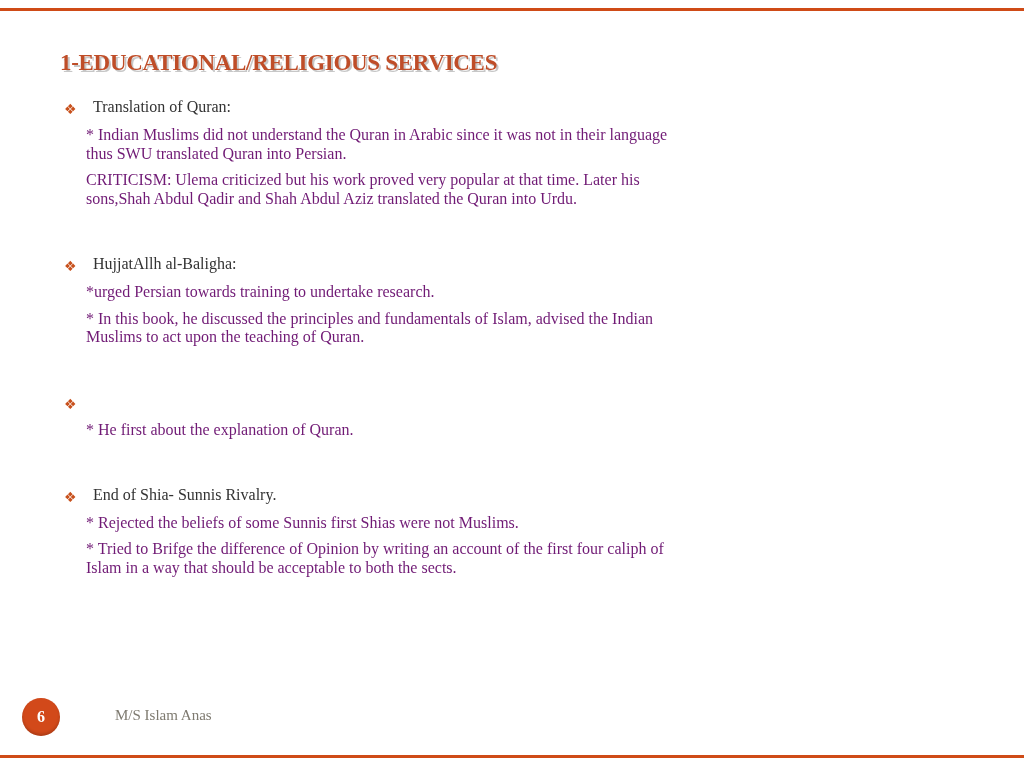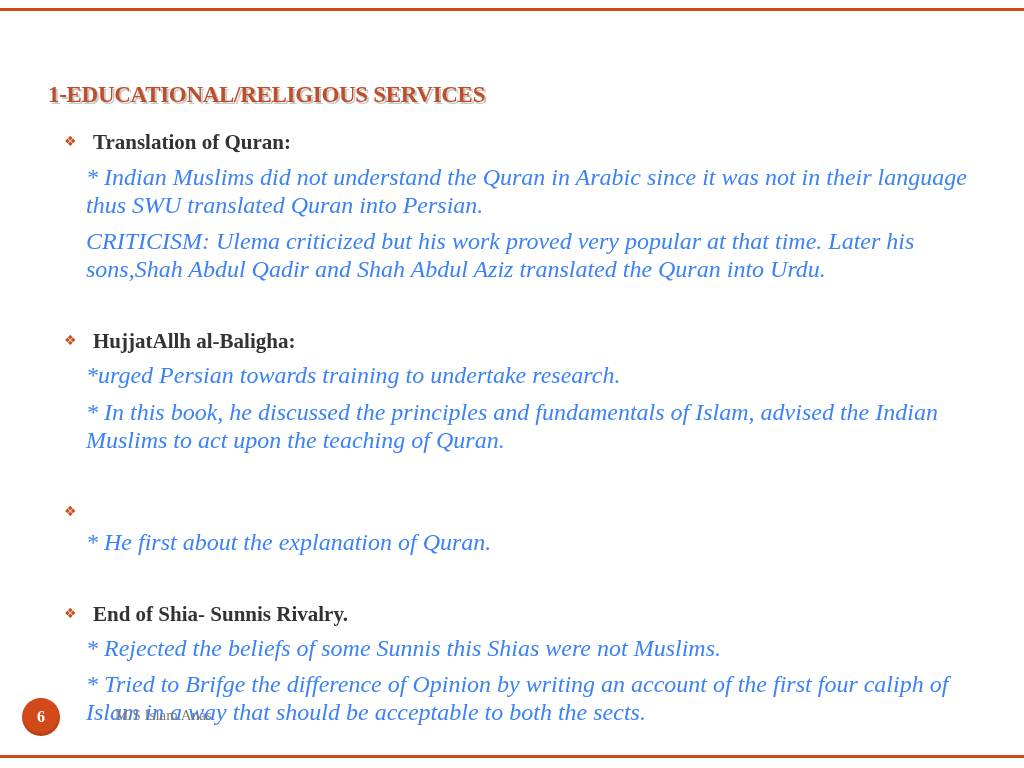--- a/index.html
+++ b/index.html
@@ -14,59 +14,57 @@
     position: absolute;
     left: 0;
     width: 1024px;
     height: 3px;
     background: #cf4b17;
   }
   .edge-line.top { top: 8px; }
   .edge-line.bottom { bottom: 10px; }
 
   .title {
-    padding: 50px 0 0 48px;
+    padding: 50px 0 0 60px;
     font-size: 23px;
     font-weight: bold;
     letter-spacing: -0.3px;
     color: #bf4d28;
     text-shadow: 2px 2px 0 rgba(130,130,130,0.45);
     font-family: "Liberation Serif", serif;
-    margin-top: 32px;
   }
 
   .content {
     padding: 0 30px 0 64px;
   }
 
   .group { margin-top: 22px; }
   .group + .group { margin-top: 46px; }
 
   .head { display: flex; align-items: flex-start; }
   .glyph {
     flex: none;
     width: 29px;
     padding-top: 3px;
     font-size: 14px;
     color: #c8511d;
   }
   .head-text {
-    font-weight: bold;
-    font-size: 21px;
+    font-weight: normal;
+    font-size: 16px;
     line-height: 1.17;
     color: #333333;
   }
 
   .para {
     margin: 8px 0 0 22px;
-    font-size: 24px;
+    font-size: 16px;
     line-height: 1.17;
     white-space: pre-line;
-    color: #3b82f6;
-    font-style: italic;
+    color: #701a75;
   }
 
   .footer-area {
     position: absolute;
     left: 0;
     bottom: 0;
     width: 1024px;
     height: 70px;
   }
   .page-circle {
@@ -128,21 +126,21 @@
       <span class="glyph">❖</span>
     </div>
     <p class="para">* He first about the explanation of Quran.</p>
   </section>
 
   <section class="group">
     <div class="head">
       <span class="glyph">❖</span>
       <span class="head-text">End of Shia- Sunnis Rivalry.</span>
     </div>
-    <p class="para">* Rejected the beliefs of some Sunnis this Shias were not Muslims.</p>
+    <p class="para">* Rejected the beliefs of some Sunnis first Shias were not Muslims.</p>
     <p class="para">* Tried to Brifge the difference of Opinion by writing an account of the first four caliph of
 Islam in a way that should be acceptable to both the sects.</p>
   </section>
 
 </div>
 
 <div class="footer-area">
   <div class="page-circle">
     <span>6</span>
   </div>

